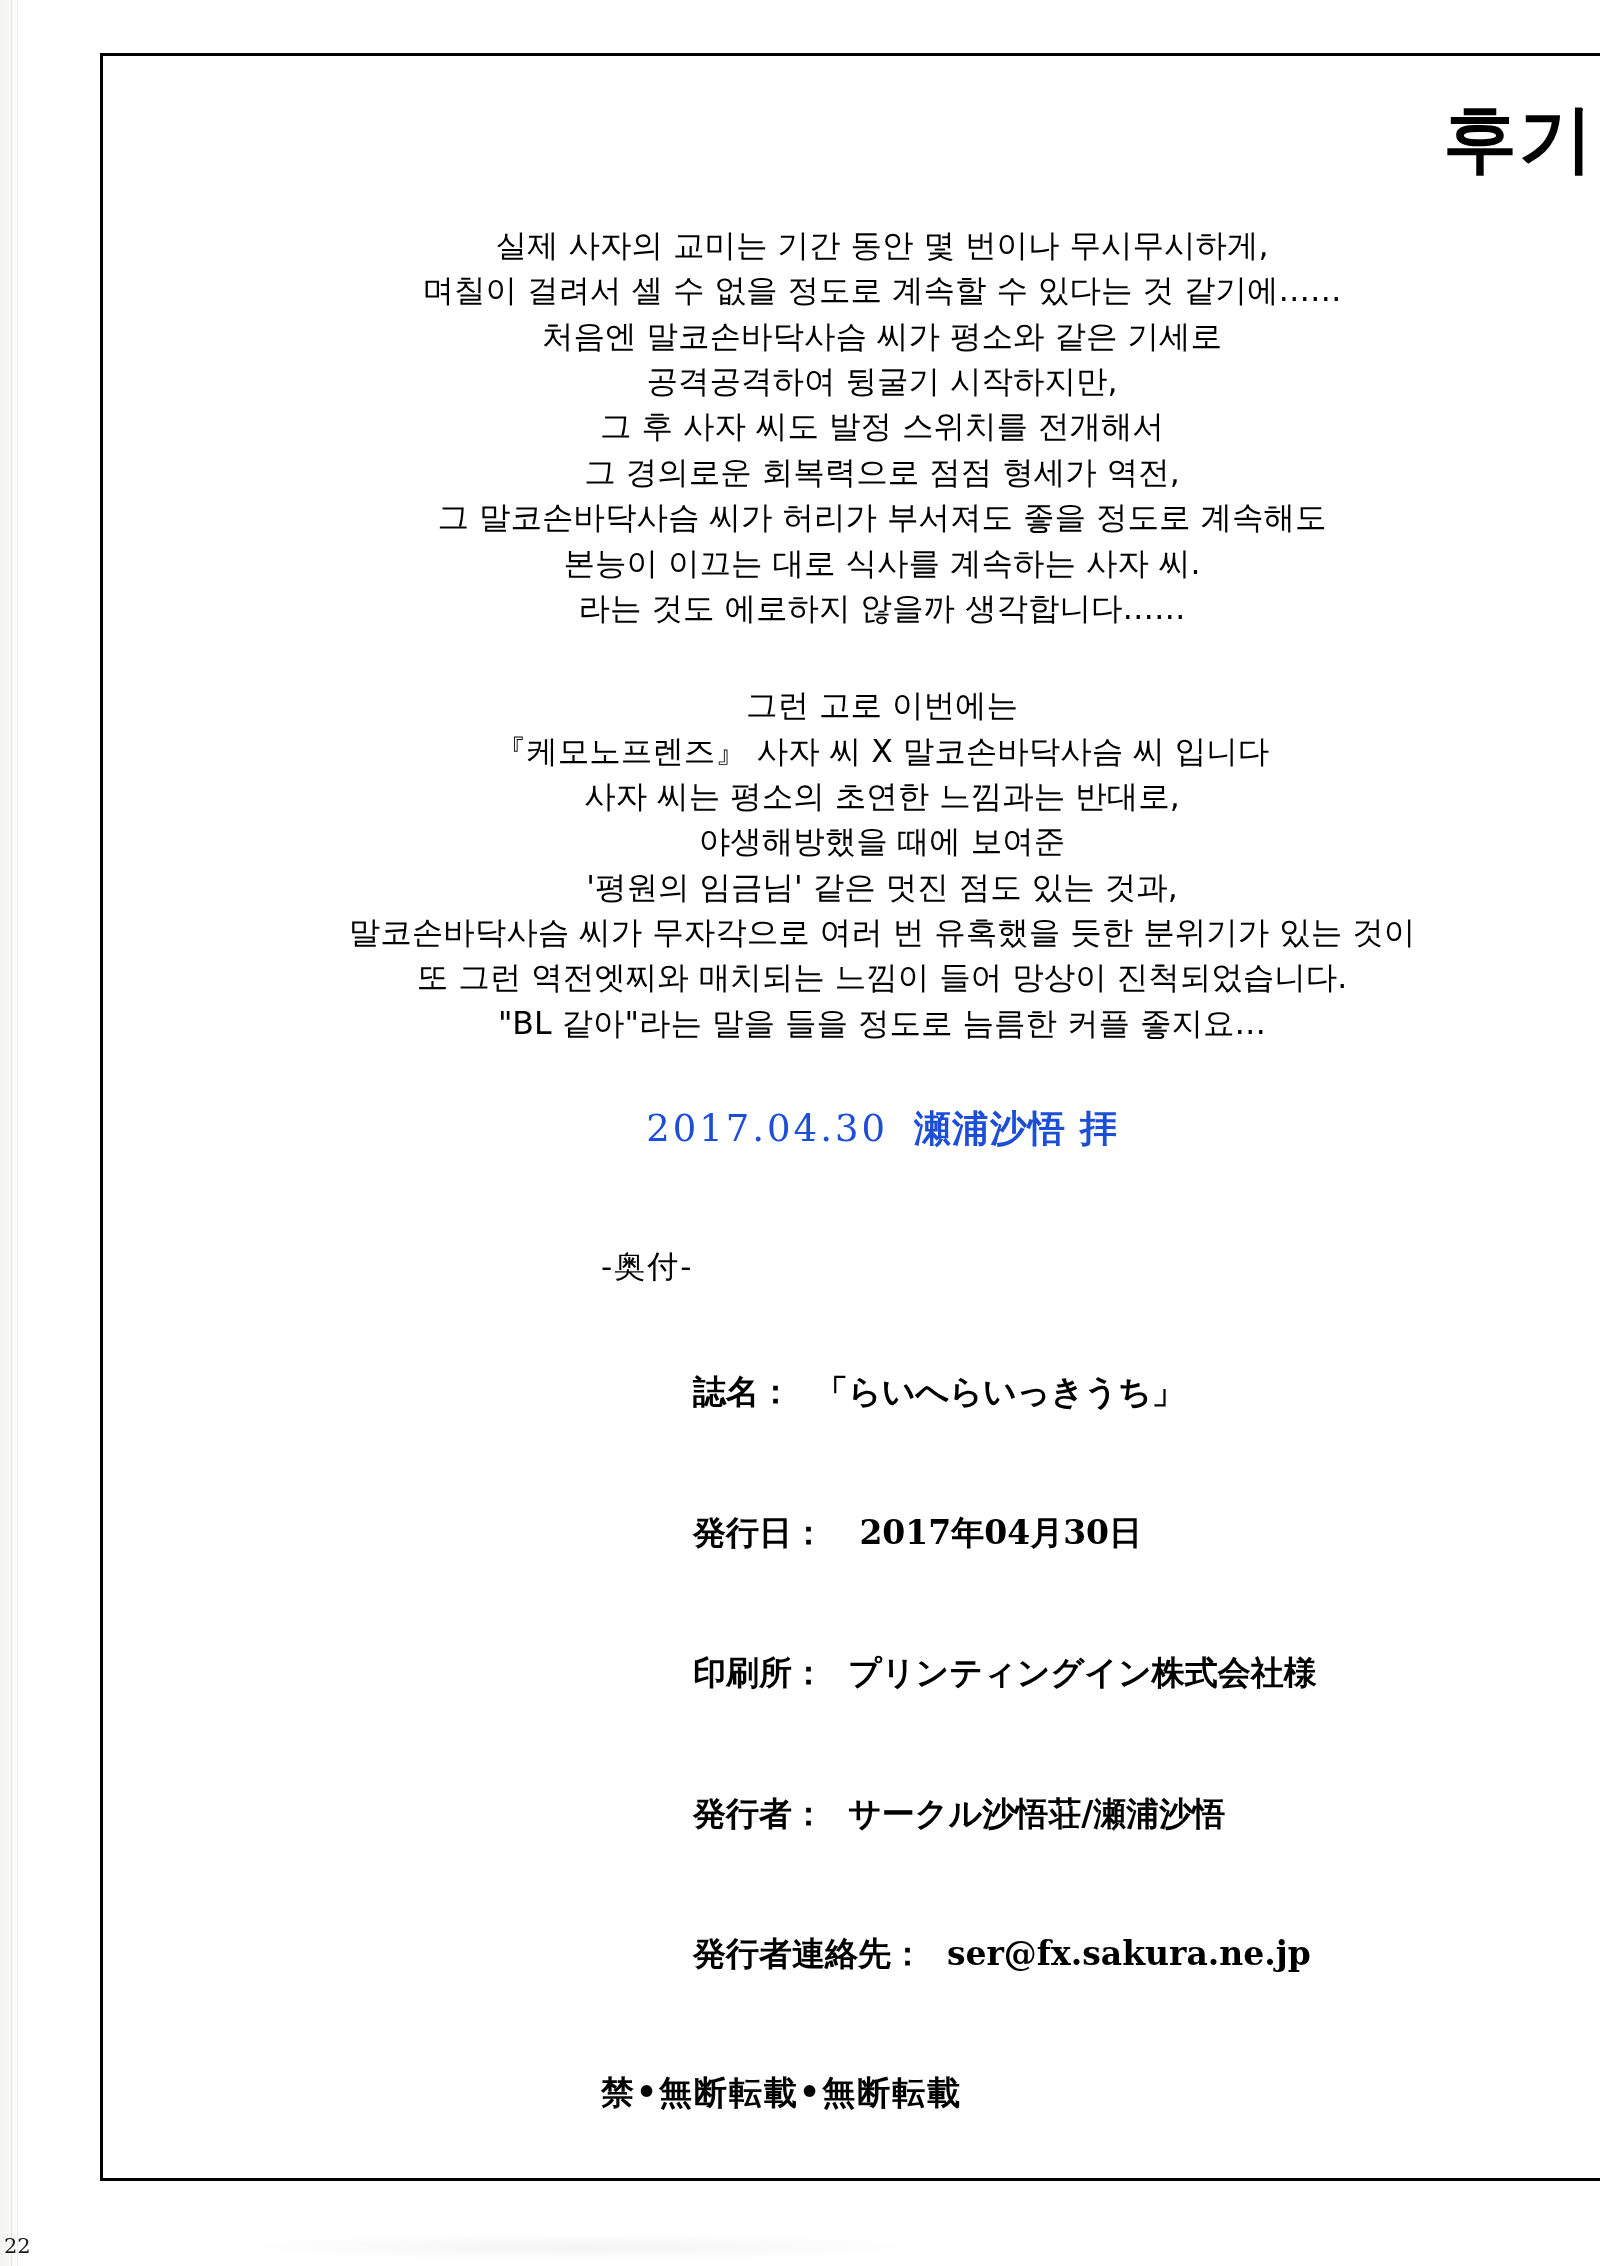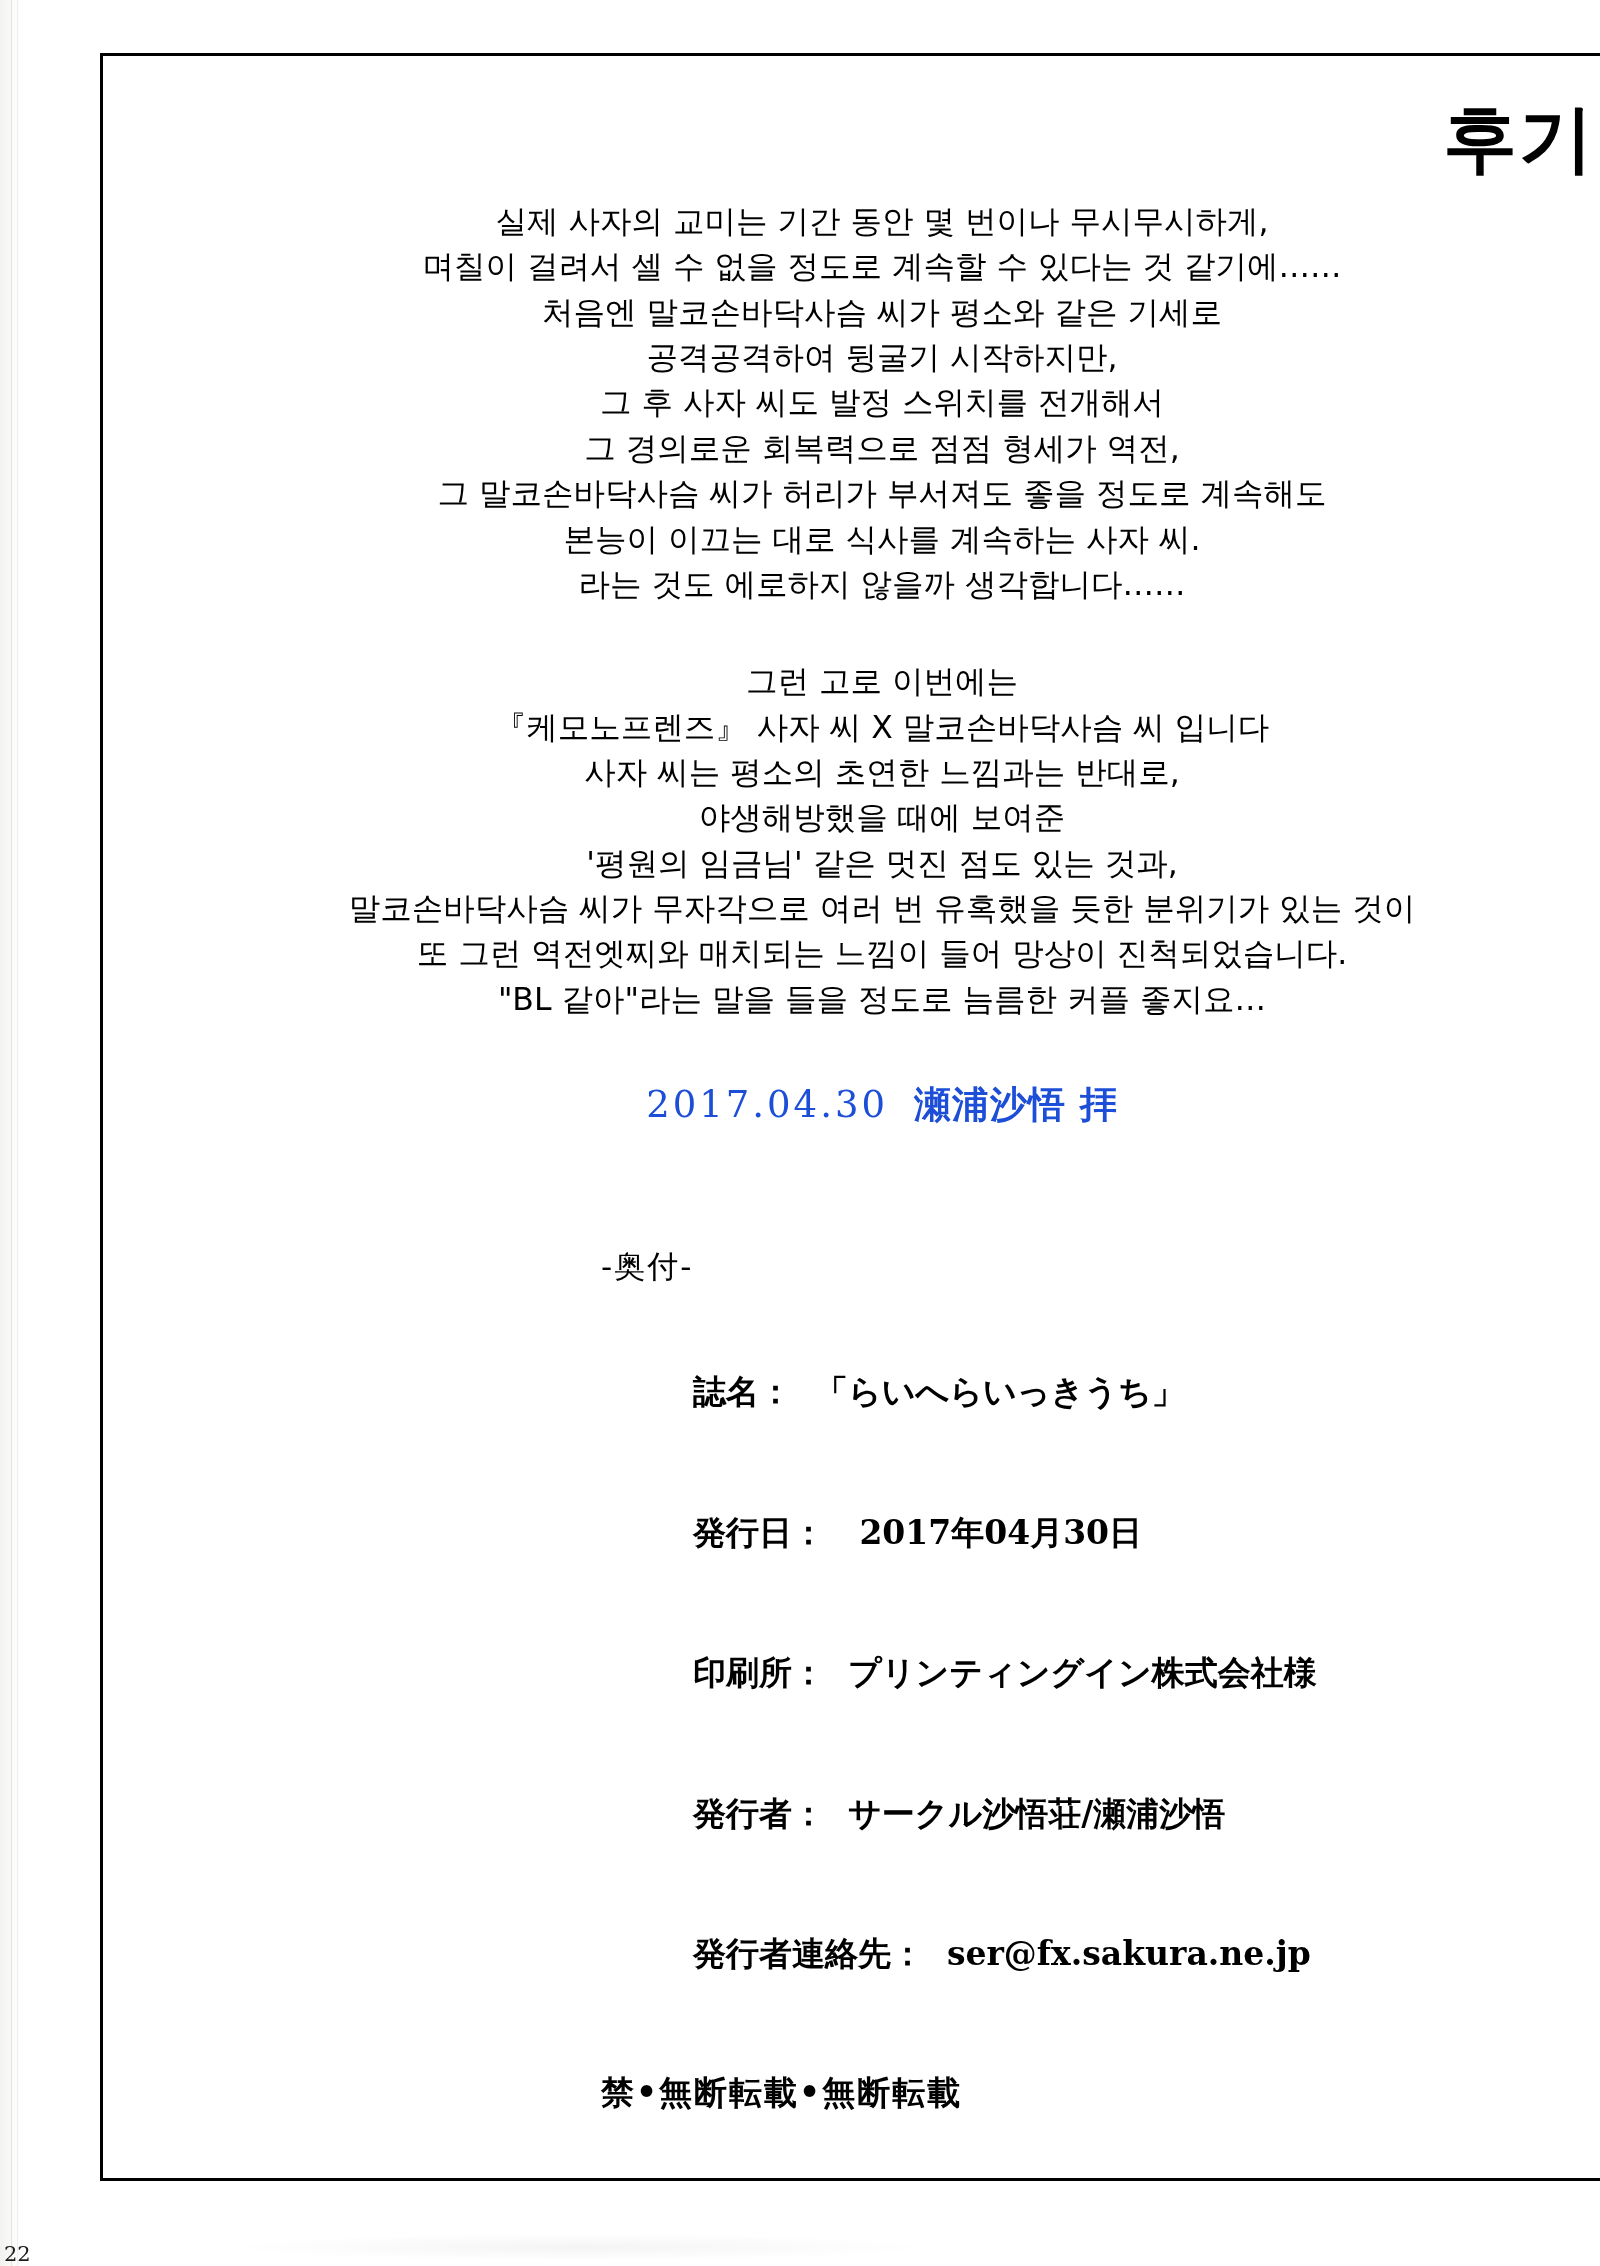--- a/index.html
+++ b/index.html
@@ -69,21 +69,21 @@
   
   .body-block {
     text-align: center;
     font-size: 31.5px;
     line-height: 1.44;
     color: #000;
     font-weight: 400;
     letter-spacing: 0px;
   }
   .body-block.first {
-    margin-top: 24px;
+    margin-top: 48px;
   }
   .body-block.second {
     margin-top: 52px;
   }
   .body-block p {
     margin: 0;
     padding: 0;
     white-space: pre;
   }
 
@@ -133,21 +133,21 @@
     margin-top: 46px;
     font-size: 33px;
     font-weight: 700;
     letter-spacing: 2px;
   }
 
   
   .page-number {
     position: absolute;
     left: 4px;
-    bottom: 0;
+    bottom: 8px;
     font-size: 21px;
     color: #1a1a1a;
     font-family: "DejaVu Serif", "Liberation Serif", serif;
   }
 
   
   .scan-smudge {
     position: absolute;
     left: 230px;
     bottom: 6px;

